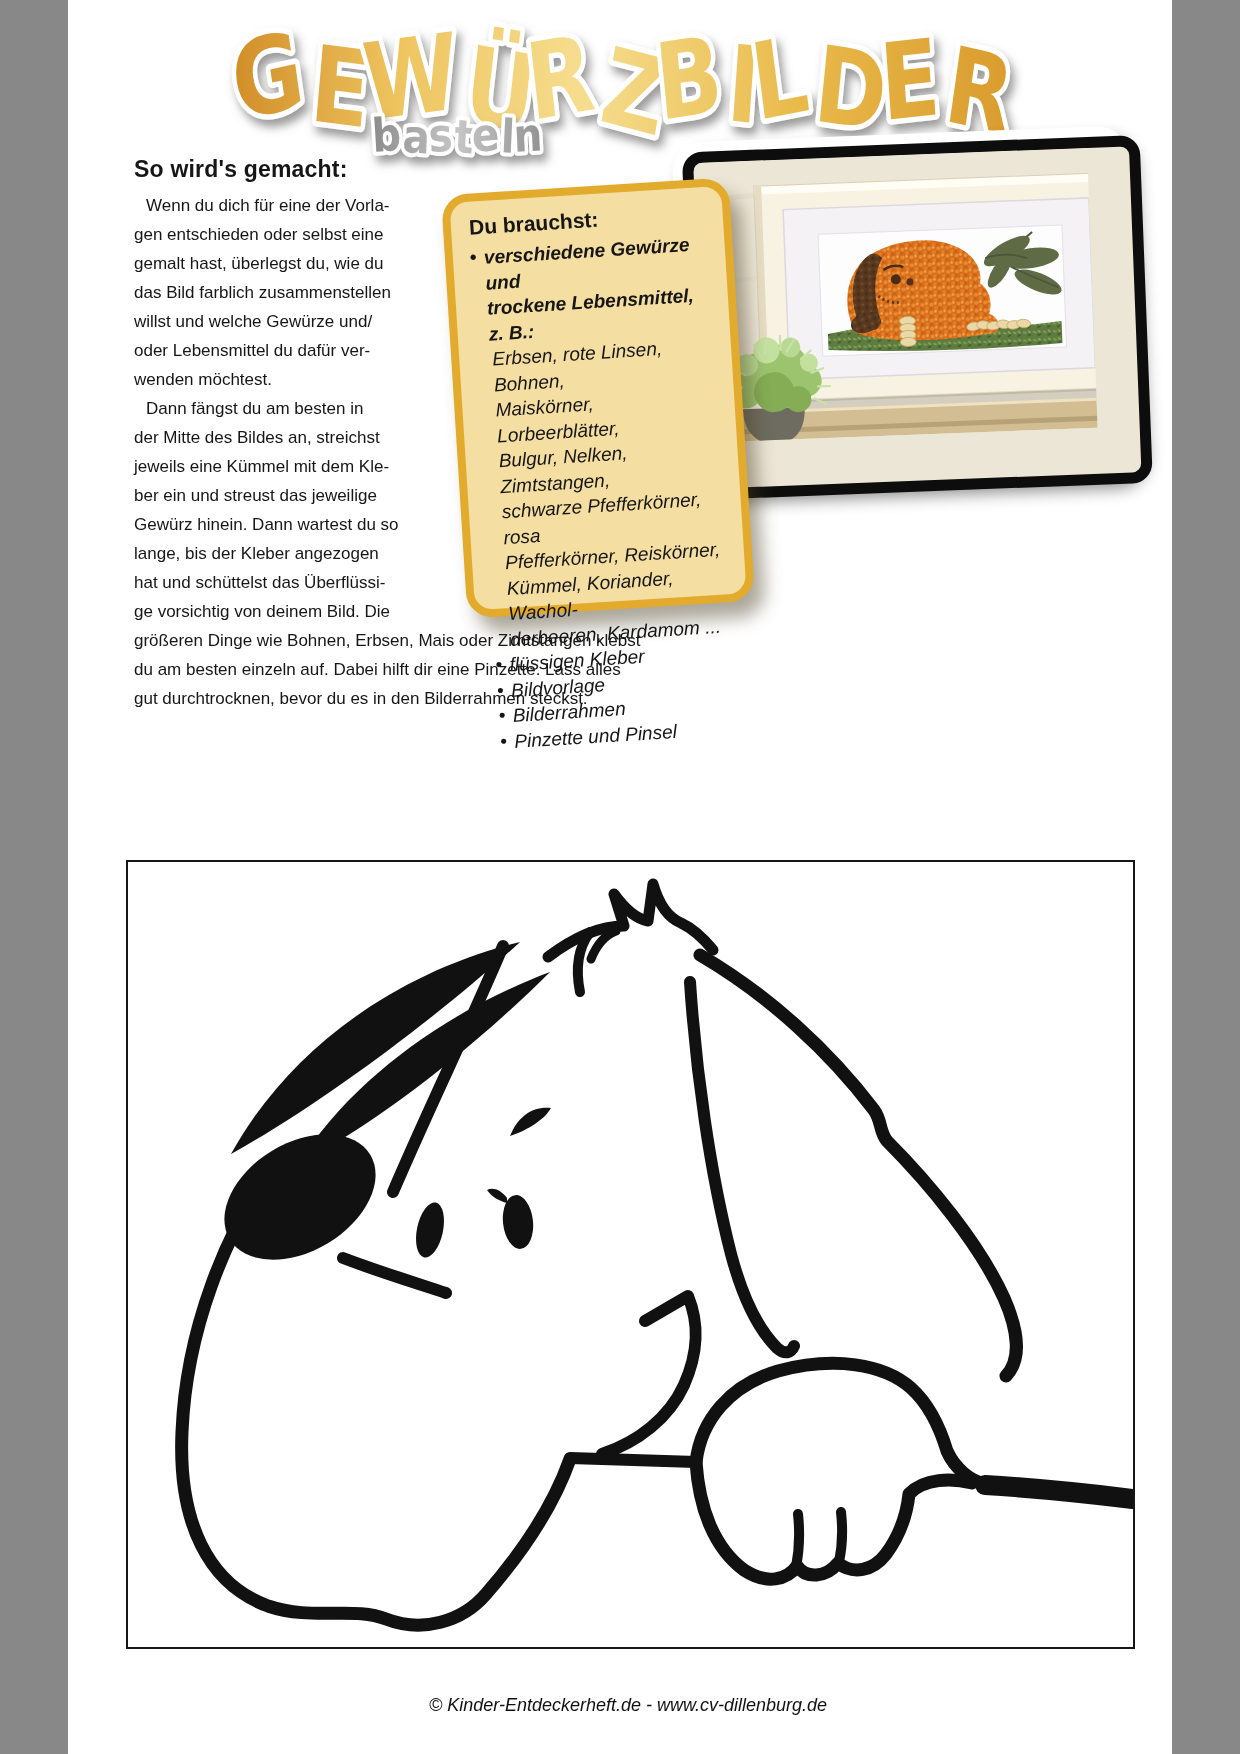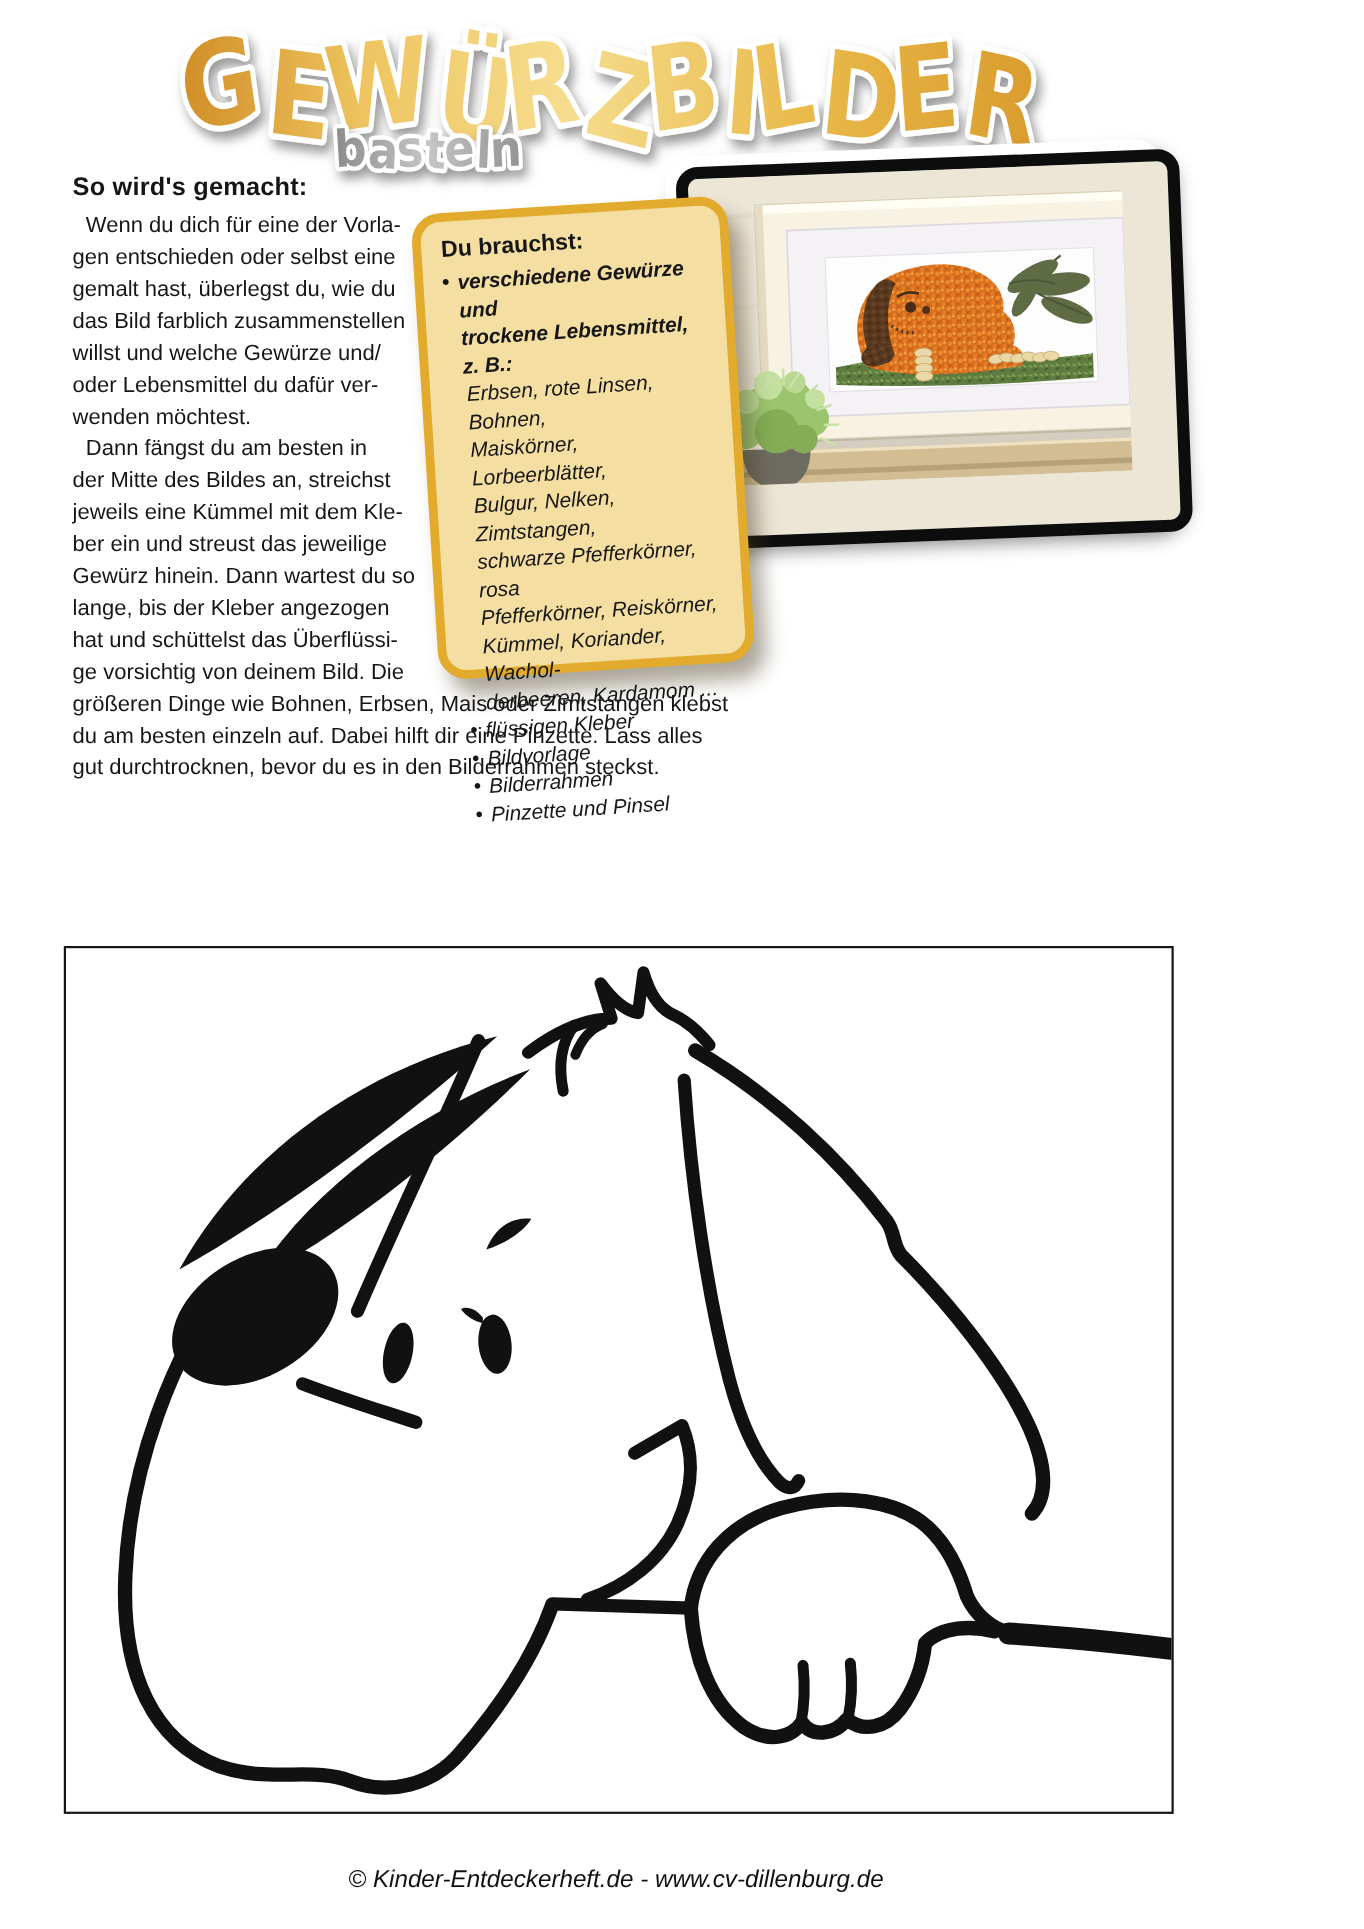--- a/index.html
+++ b/index.html
@@ -1,26 +1,26 @@
 <!DOCTYPE html>
 <html><head>
 <meta charset="utf-8">
 <style>
   html,body{margin:0;padding:0;background:#888;}
   #page{
-    position:relative;width:1240px;height:1754px;background:#ffffff;
+    position:relative;width:1104px;height:1754px;background:#ffffff;
     font-family:"Liberation Sans",sans-serif;color:#161616;overflow:hidden;margin:0 auto;
   }
   
   #title-svg{position:absolute;left:150px;top:4px;width:810px;height:164px;}
   #subtitle-svg{position:absolute;left:290px;top:100px;width:200px;height:80px;}
   
   .howto{position:absolute;left:66px;top:156px;width:620px;}
   .howto h2{margin:0 0 8px 0;font-size:23px;font-weight:bold;letter-spacing:.2px;}
-  .howto p{margin:0;font-size:20px;line-height:29px;white-space:pre-line;}
+  .howto p{margin:0;font-size:17px;line-height:29px;white-space:pre-line;}
   .howto p.col{width:345px;text-indent:12px;}
   .howto p.wide{width:600px;}
   
   .materials{
     position:absolute;left:386px;top:186px;width:240px;height:384px;z-index:6;
     background:#f4dea1;border:8px solid #e2ab2e;border-radius:26px;
     transform:rotate(-3.6deg);
     box-shadow:10px 16px 18px rgba(70,60,30,.45);
     padding:12px 16px;
   }
@@ -40,21 +40,21 @@
   .photo-inner svg{display:block;}
   
   .template-box{
     position:absolute;left:58px;top:860px;width:1005px;height:785px;
     border:2.5px solid #161616;background:#fff;
   }
   .template-box svg{display:block;width:100%;height:100%;}
   
   .footer{
     position:absolute;left:0;top:1695px;width:1120px;text-align:center;
-    font-style:italic;font-size:22px;color:#111;
+    font-style:italic;font-size:18px;color:#111;
   }
 </style>
 </head>
 <body>
 
 <div id="page">
 
   <svg id="title-svg" viewBox="0 0 810 164">
     <defs>
       <linearGradient id="goldgrad" x1="0" y1="0" x2="1" y2="0">

